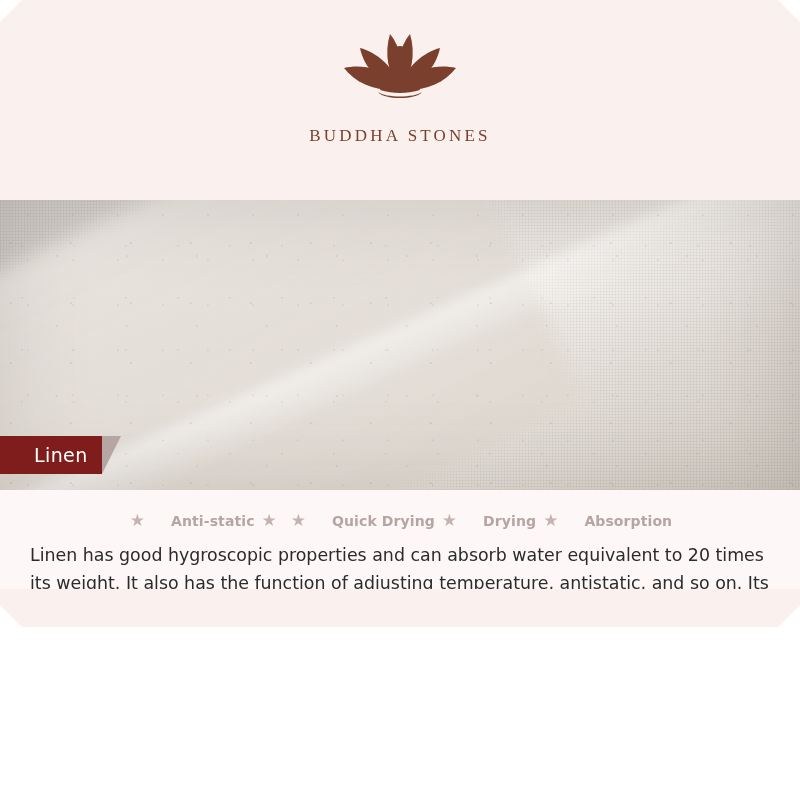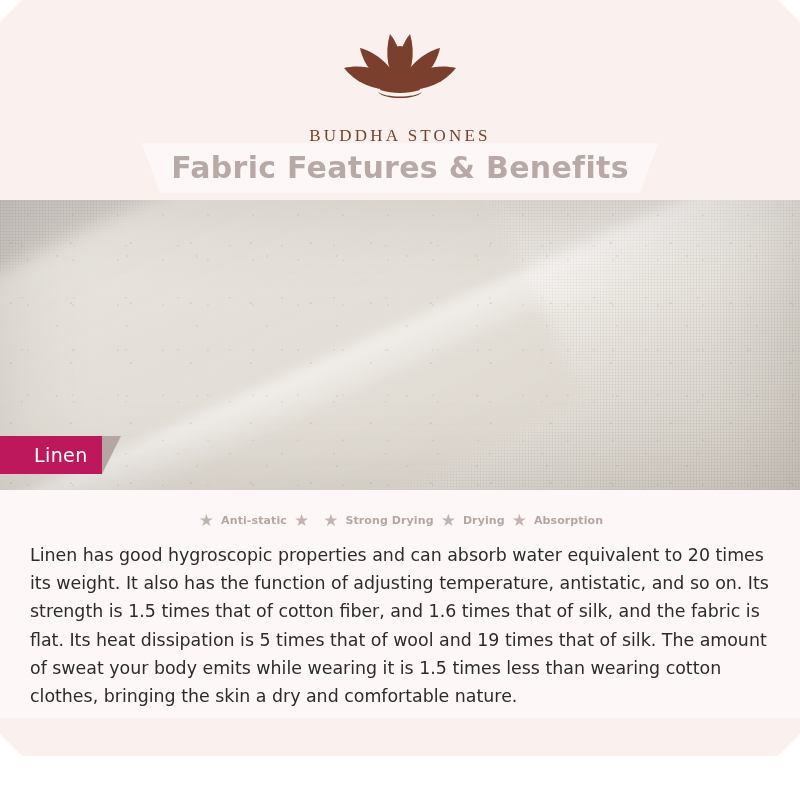--- a/index.html
+++ b/index.html
@@ -9,21 +9,21 @@
   body {
     width: 800px;
     height: 800px;
     font-family: "Liberation Sans", sans-serif;
     background: #ffffff;
     overflow: hidden;
   }
   .page {
     position: relative;
     width: 800px;
-    height: 756px;
+    height: 627px;
     background: #faf1ef;
     overflow: hidden;
   }
 
   
   .corner {
     position: absolute;
     background: #ffffff;
     z-index: 5;
   }
@@ -194,21 +194,21 @@
   .material-tab {
     position: absolute;
     left: 0;
     bottom: 16px;
     height: 38px;
     z-index: 3;
   }
   .material-tab .tab-bg {
     position: relative;
     height: 38px;
-    background: #be185d;
+    background: #7f1d1d;
     padding: 0 14px 0 34px;
     display: flex;
     align-items: center;
   }
   .material-tab .tab-bg:after {
     content: "";
     position: absolute;
     right: -19px;
     top: 0;
     width: 0;
@@ -245,23 +245,24 @@
   .feature .star {
     color: #c3b4b1;
     font-size: 17px;
     margin: 0 7px 0 7px;
     line-height: 1;
   }
   .feature:first-child .star { margin-left: 0; }
   .feature .ftext {
     font-family: "DejaVu Sans", sans-serif;
     font-weight: bold;
-    font-size: 11px;
+    font-size: 14px;
     color: #b6a6a3;
     letter-spacing: 0.1px;
+    margin-left: 19px;
   }
 
   .body-text {
     font-family: "DejaVu Sans", sans-serif;
     font-size: 17.4px;
     line-height: 1.62;
     color: #2b2b2b;
     text-align: left;
     margin: 0;
   }
@@ -302,24 +303,20 @@
         <g fill="#7a3f2d">
 
           <circle cx="84" cy="36" r="8"></circle>
           <path d="M84 46 C76 46 70 53 69 62 L64 72 C70 74 78 75 84 75 C90 75 98 74 104 72 L99 62 C98 53 92 46 84 46 Z"></path>
           <path d="M62 74 C70 80 98 80 106 74 C100 82 68 82 62 74 Z"></path>
         </g>
       </svg>
       <div class="brand-name">BUDDHA STONES</div>
     </div>
 
-    <div class="title-band">
-      <div class="band-bg"></div>
-      <div class="title-text">Fabric Features &amp; Benefits</div>
-    </div>
   </div>
 
   <div class="photo">
     <div class="photo-img"></div>
     <div class="photo-blur"></div>
     <div class="photo-diag"></div>
     <div class="photo-grain"></div>
     <div class="photo-vignette"></div>
 
     <div class="material-tab">
@@ -334,21 +331,21 @@
     <div class="features">
       <div class="feature">
         <span class="star">★</span>
         <span class="ftext">Anti-static</span>
       </div>
       <div class="feature">
         <span class="star">★</span>
       </div>
       <div class="feature">
         <span class="star">★</span>
-        <span class="ftext">Strong Drying</span>
+        <span class="ftext">Quick Drying</span>
       </div>
       <div class="feature">
         <span class="star">★</span>
         <span class="ftext">Drying</span>
       </div>
       <div class="feature">
         <span class="star">★</span>
         <span class="ftext">Absorption</span>
       </div>
     </div>

